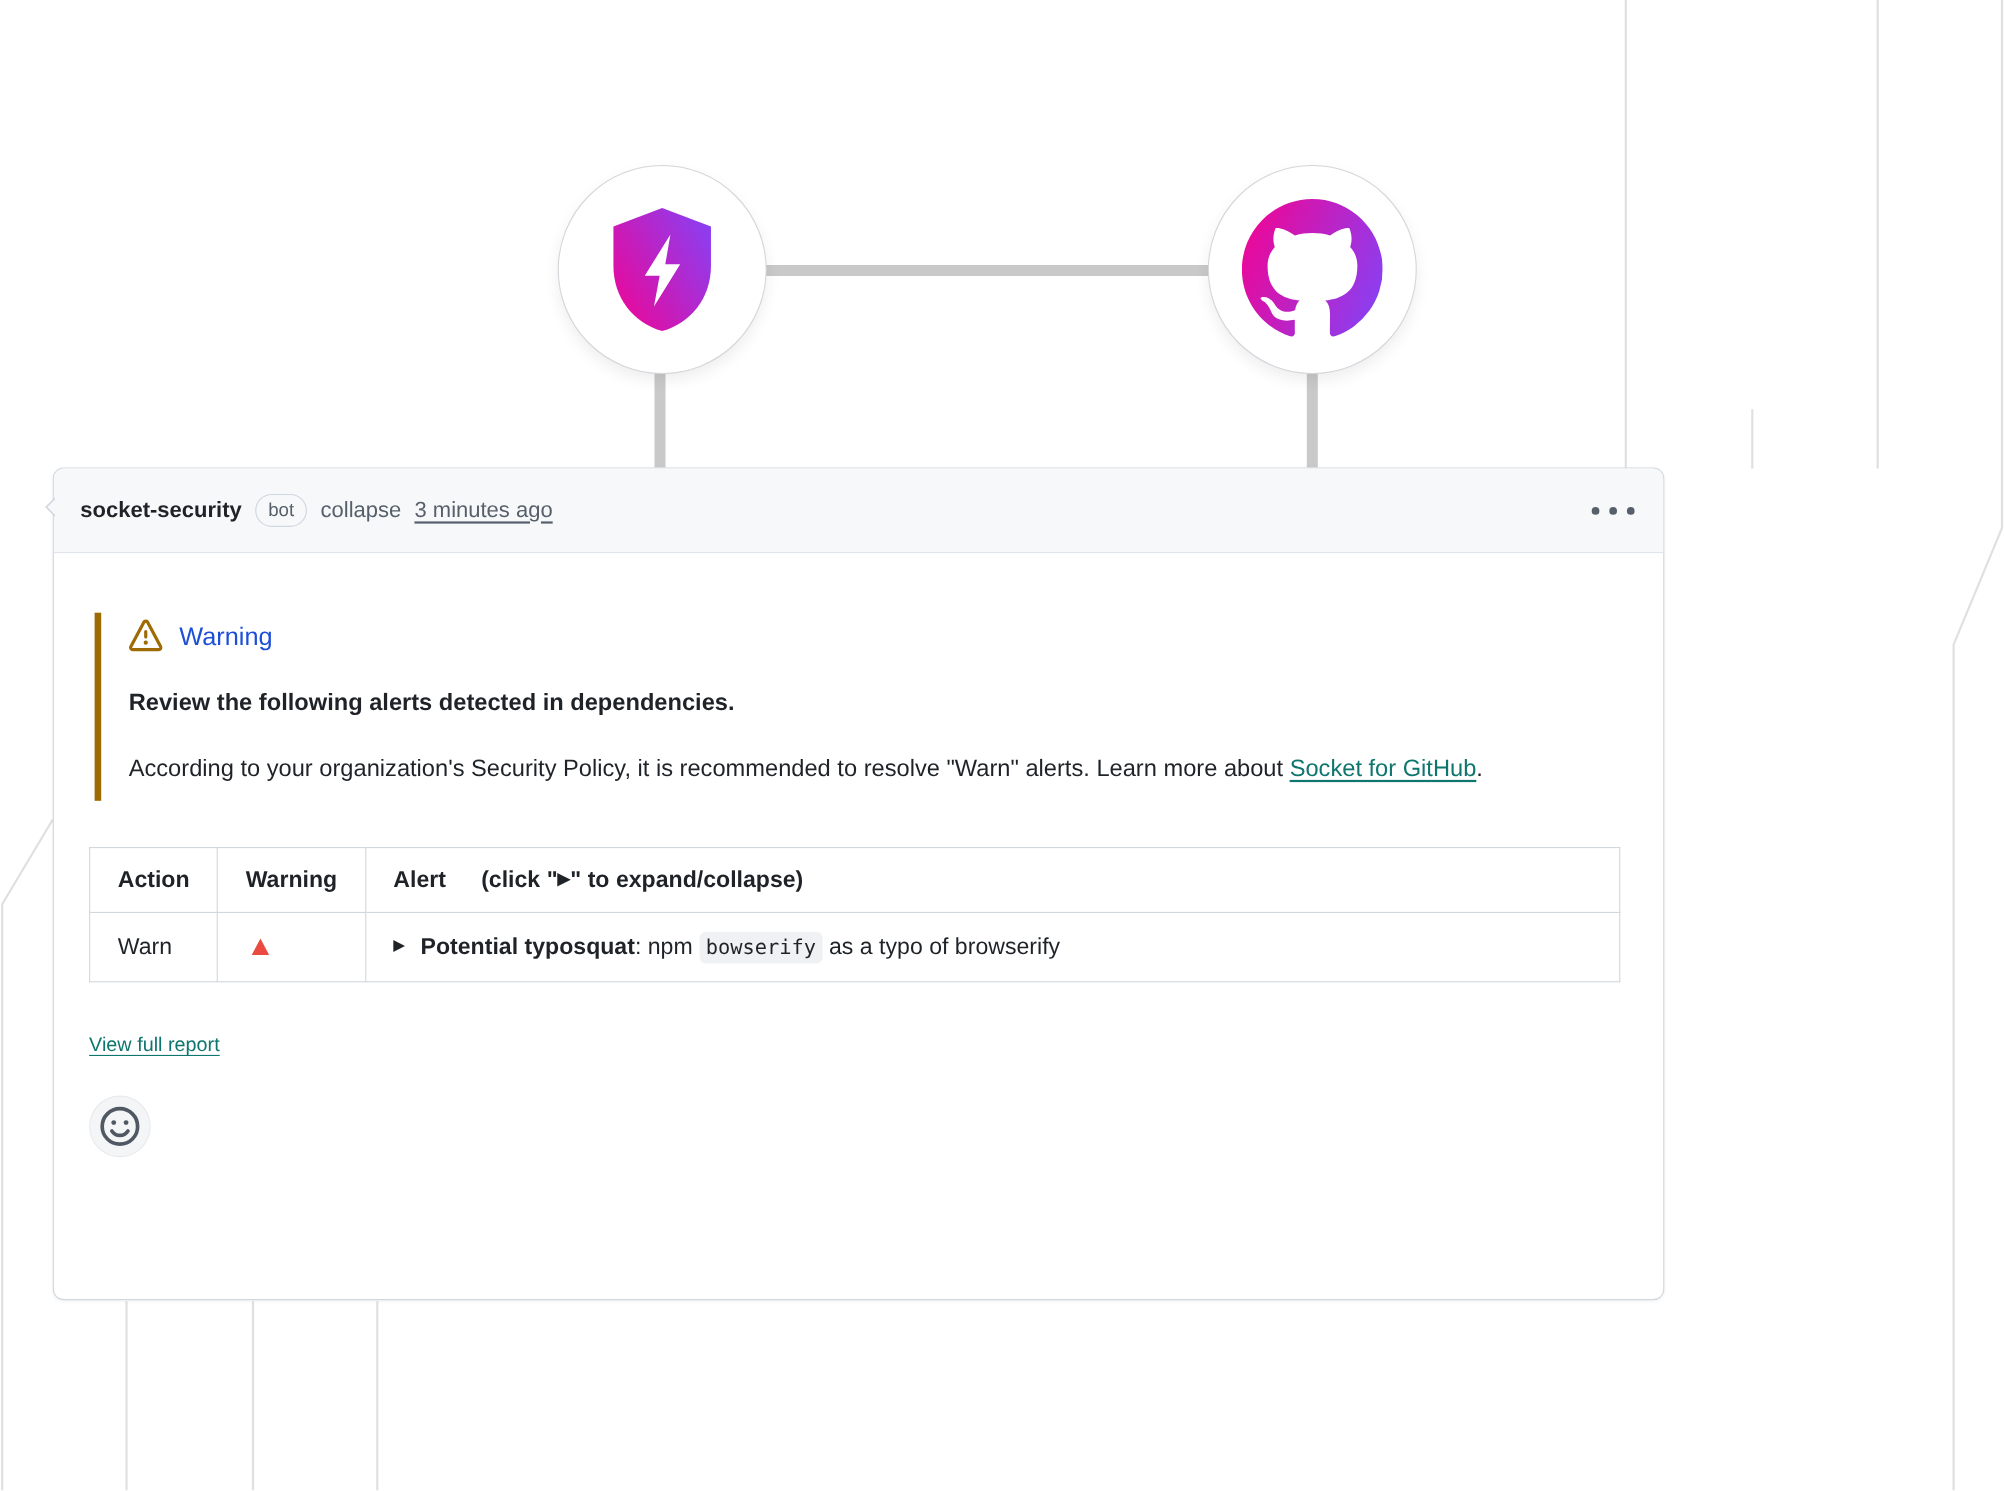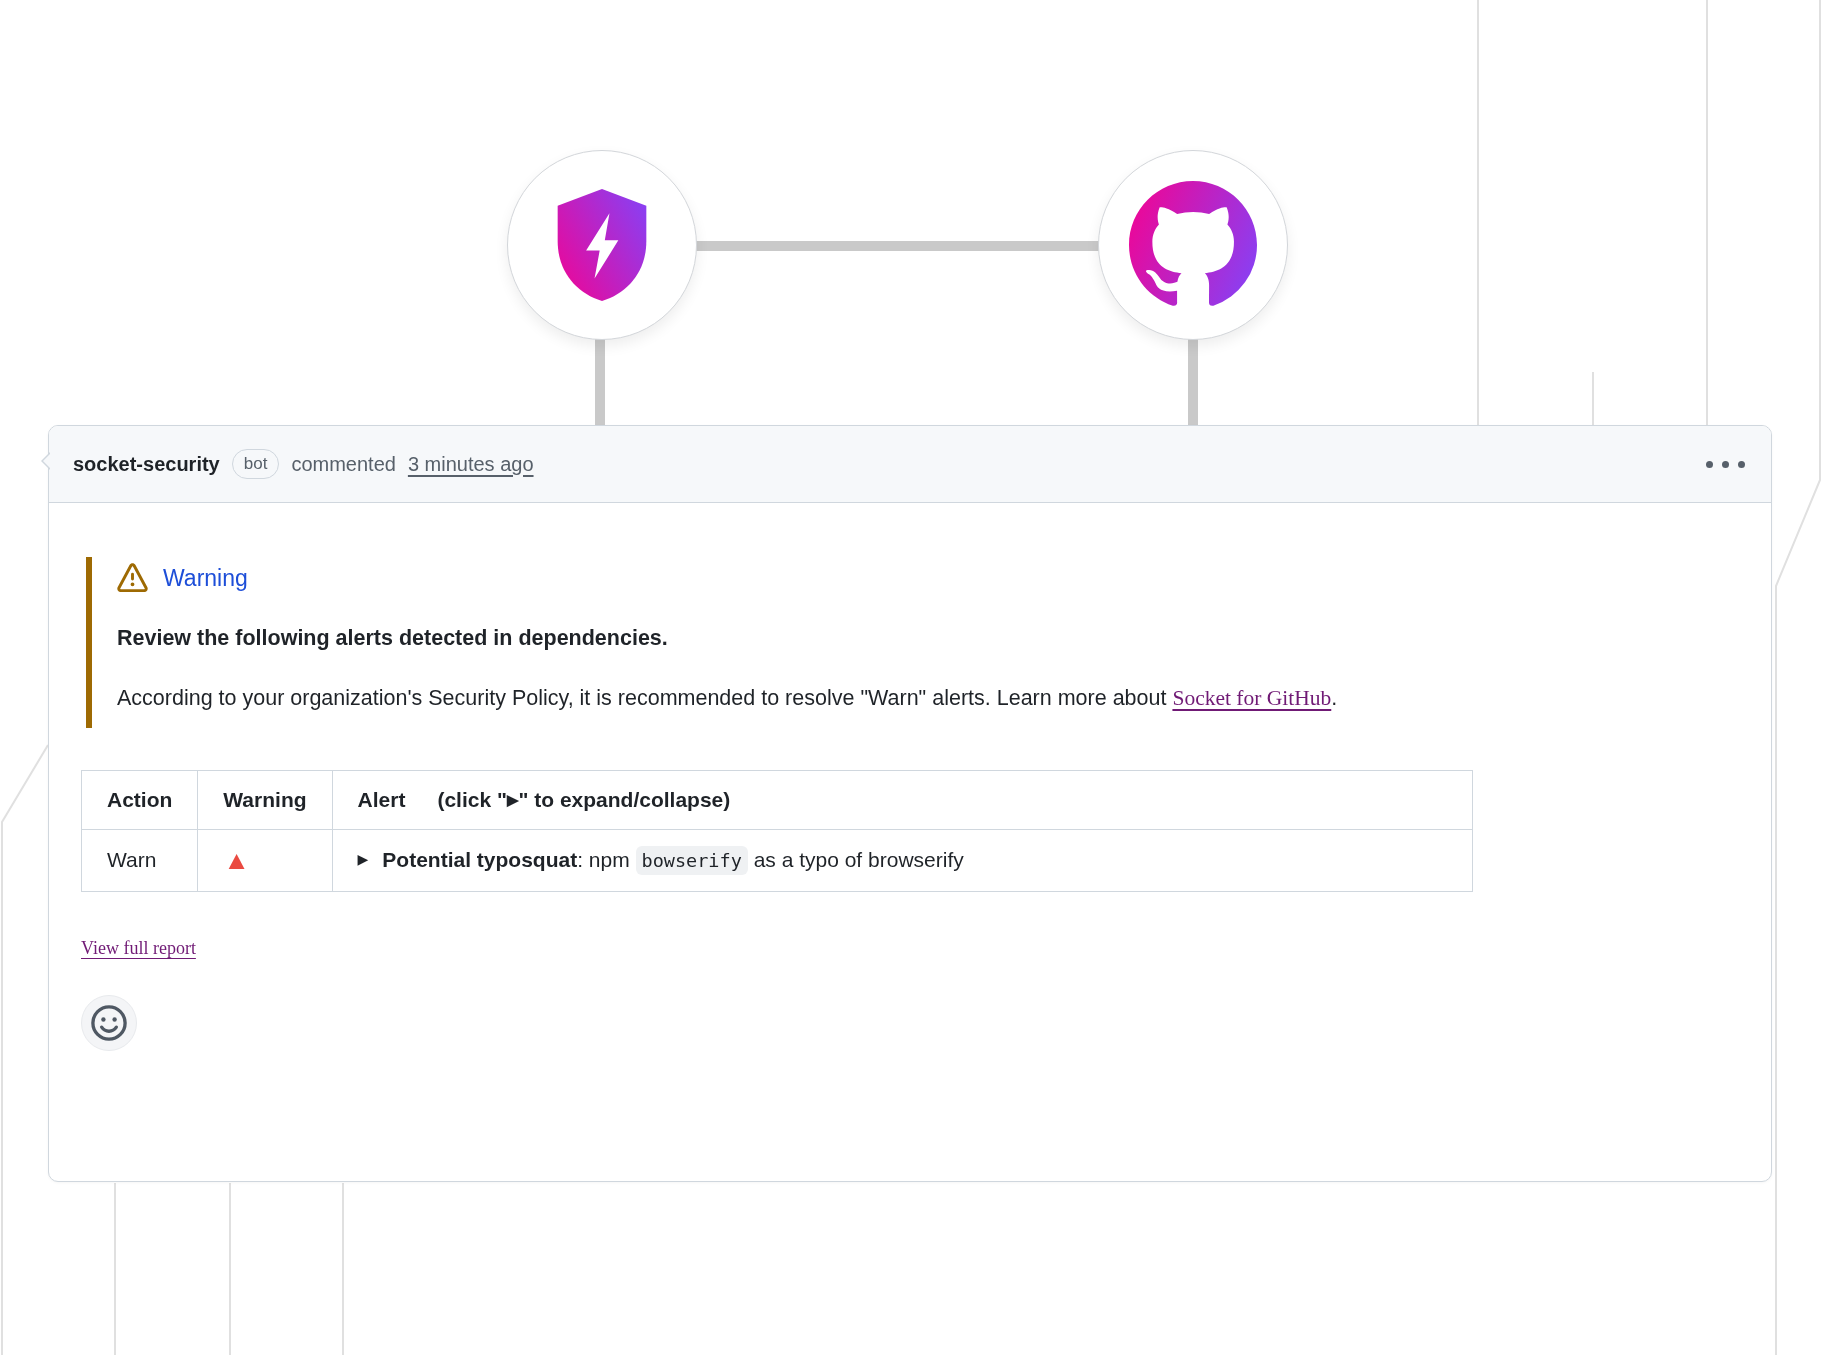--- a/index.html
+++ b/index.html
@@ -12,21 +12,21 @@
 
   
   .node { position:absolute; width:190px; height:190px; border-radius:50%;
           background:#fff; border:1px solid #d3d6da; z-index:2;
           display:flex; align-items:center; justify-content:center;
           box-shadow:0 6px 14px rgba(0,0,0,0.07); }
   .node-socket { left:507px; top:150px; }
   .node-github { left:1098px; top:150px; }
 
   
-  .comment { position:absolute; left:48px; top:425px; width:1724px; height:757px;
+  .comment { position:absolute; left:48px; top:425px; width:1465px; height:757px;
              background:#fff; border:1px solid #d0d7de; border-radius:10px; z-index:3;
              box-shadow:0 1px 3px rgba(27,31,36,0.04); }
   .comment-header { position:relative; height:77px; background:#f6f8fa;
              border-bottom:1px solid #d0d7de; border-radius:9px 9px 0 0;
              display:flex; align-items:center; gap:12px; padding:0 24px;
              font-size:20px; color:#57606a; }
   .comment-header::before { content:""; position:absolute; left:-17px; top:26px;
              border:9px solid transparent; border-right-color:#d0d7de; }
   .comment-header::after  { content:""; position:absolute; left:-15px; top:26px;
              border:9px solid transparent; border-right-color:#f6f8fa; }
@@ -38,21 +38,21 @@
   .kebab i { width:7px; height:7px; border-radius:50%; background:#57606a; }
 
   .comment-body { padding:26px 32px 30px; }
 
   blockquote.warn { margin:28px 0 0 5px; border-left:6px solid #9e6a03;
              padding:6px 0 10px 25px; }
   .warn-title { display:flex; align-items:center; gap:15px; color:#1d4ed8;
              font-size:23px; }
   .warn-heading { margin-top:32px; font-size:21.5px; font-weight:700; }
   .warn-para { margin-top:28px; font-size:21.5px; line-height:1.8; max-width:1530px; }
-  a.link { color:#701a75; text-decoration:underline; text-underline-offset:4px; cursor:pointer;font-family:Liberation Serif, serif; }
+  a.link { color:#0f766e; text-decoration:underline; text-underline-offset:4px; cursor:pointer; }
 
   table.alerts { margin-top:42px; border-collapse:collapse; font-size:21px; }
   table.alerts th, table.alerts td { border:1.5px solid #d0d7de; text-align:left;
              padding:17px 25px; }
   table.alerts th { font-weight:700; }
   th.alert-col { min-width:1140px; }
   .hint-gap { display:inline-block; width:32px; }
   .tri-small { font-size:15px; vertical-align:2px; }
   td.sev { text-align:center; }
   .sev-triangle { color:#ea4a41; font-size:27px; line-height:1; display:inline-block;
@@ -114,21 +114,21 @@
       </defs>
       <path fill="url(#grad2)" d="M8 0C3.58 0 0 3.58 0 8c0 3.54 2.29 6.53 5.47 7.59.4.07.55-.17.55-.38 0-.19-.01-.82-.01-1.49-2.01.37-2.53-.49-2.69-.94-.09-.23-.48-.94-.82-1.13-.28-.15-.68-.52-.01-.53.63-.01 1.08.58 1.23.82.72 1.21 1.87.87 2.33.66.07-.52.28-.87.51-1.07-1.78-.2-3.64-.89-3.64-3.95 0-.87.31-1.59.82-2.15-.08-.2-.36-1.02.08-2.12 0 0 .67-.21 2.2.82.64-.18 1.32-.27 2-.27s1.36.09 2 .27c1.53-1.04 2.2-.82 2.2-.82.44 1.1.16 1.92.08 2.12.51.56.82 1.27.82 2.15 0 3.07-1.87 3.75-3.65 3.95.29.25.54.73.54 1.48 0 1.07-.01 1.93-.01 2.2 0 .21.15.46.55.38A8.013 8.013 0 0 0 16 8c0-4.42-3.58-8-8-8z"></path>
     </svg>
   </div>
 
   <div class="comment">
 
     <div class="comment-header">
       <span class="author">socket-security</span>
       <span class="bot-badge">bot</span>
-      <span>commented</span>
+      <span>collapse</span>
       <a class="timestamp">3 minutes ago</a>
       <span class="kebab">
           <i></i>
           <i></i>
           <i></i>
         </span>
     </div>
 
     <div class="comment-body">
 

